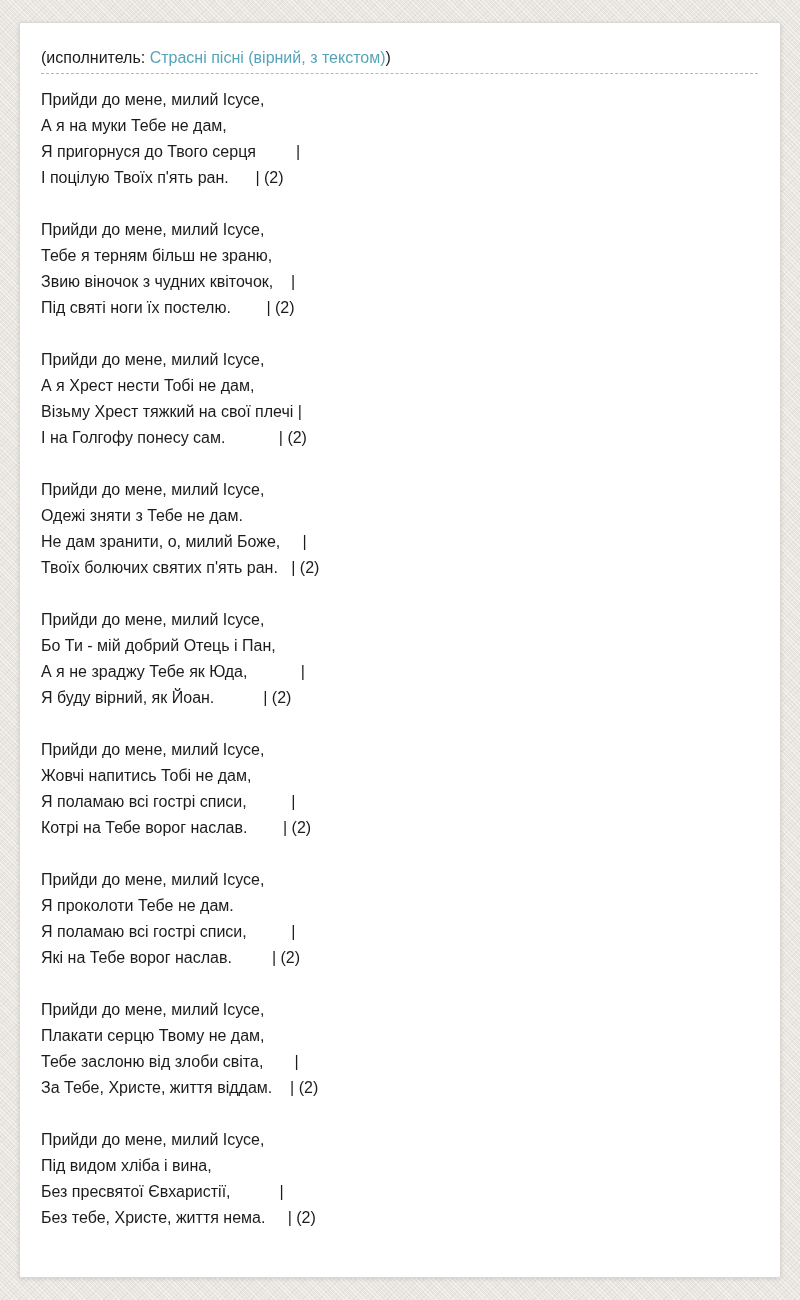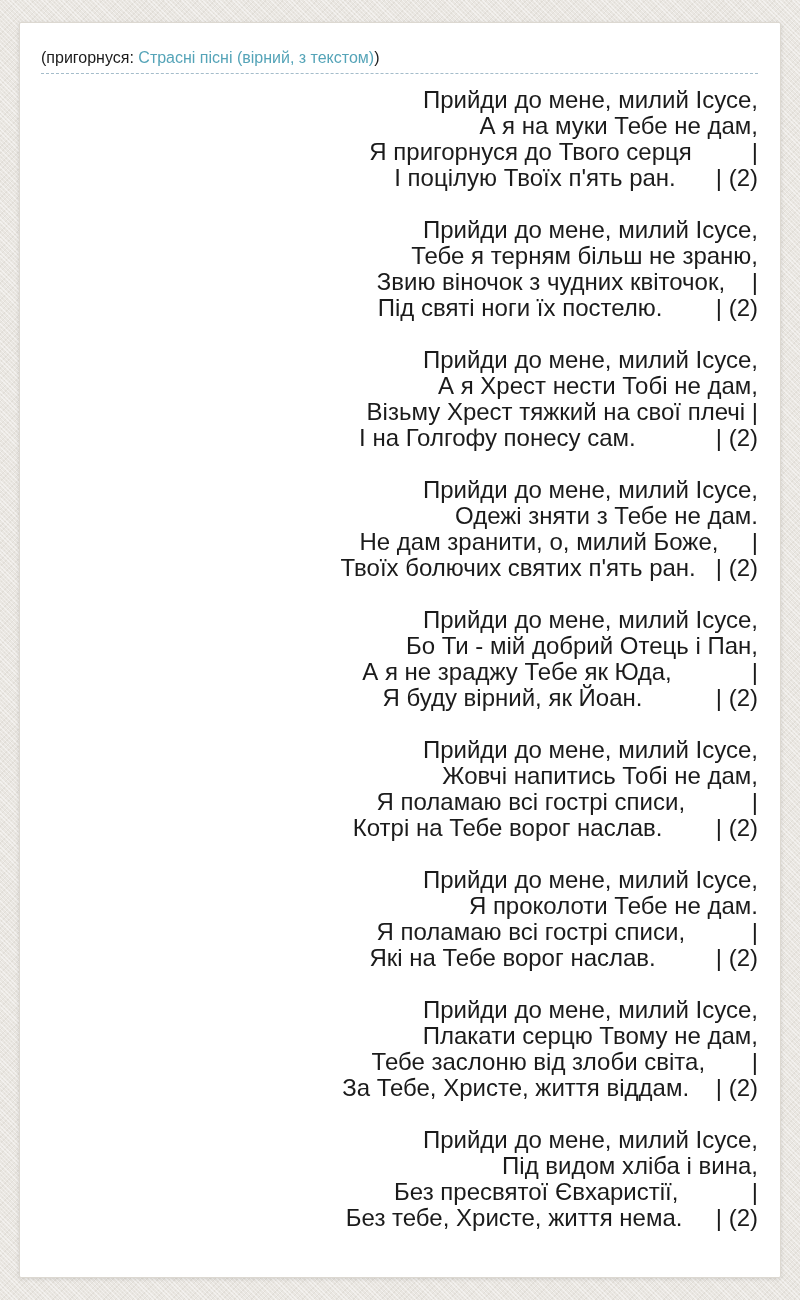--- a/index.html
+++ b/index.html
@@ -39,36 +39,35 @@
     text-decoration: none;
     cursor: pointer;
   }
   .divider {
     margin-top: 5px;
     height: 0;
     border-bottom: 1px dashed var(--divider, #a4bcca);
   }
   .lyrics {
     margin-top: 13px;
-    font-size: 24px;
+    font-size: 16px;
     line-height: 26px;
     color: var(--text, #161616);
-    text-align: right;
   }
   .verse {
     white-space: pre;
     margin-bottom: 26px;
   }
 </style>
 </head>
 <body>
 
 <div class="card">
 
-  <div class="performer"><span>(пригорнуся: </span><a href="#">Страсні пісні (вірний, з текстом)</a><span>)</span></div>
+  <div class="performer"><span>(исполнитель: </span><a href="#">Страсні пісні (вірний, з текстом)</a><span>)</span></div>
 
   <div class="divider"></div>
 
   <div class="lyrics">
       <div class="verse">Прийди до мене, милий Ісусе,
 А я на муки Тебе не дам,
 Я пригорнуся до Твого серця         |
 І поцілую Твоїх п'ять ран.      | (2)</div>
       <div class="verse">Прийди до мене, милий Ісусе,
 Тебе я терням більш не зраню,

